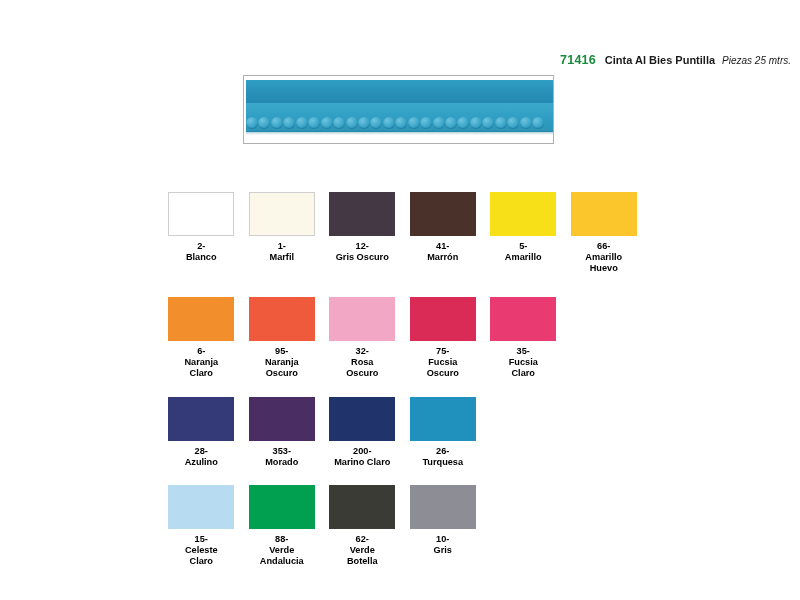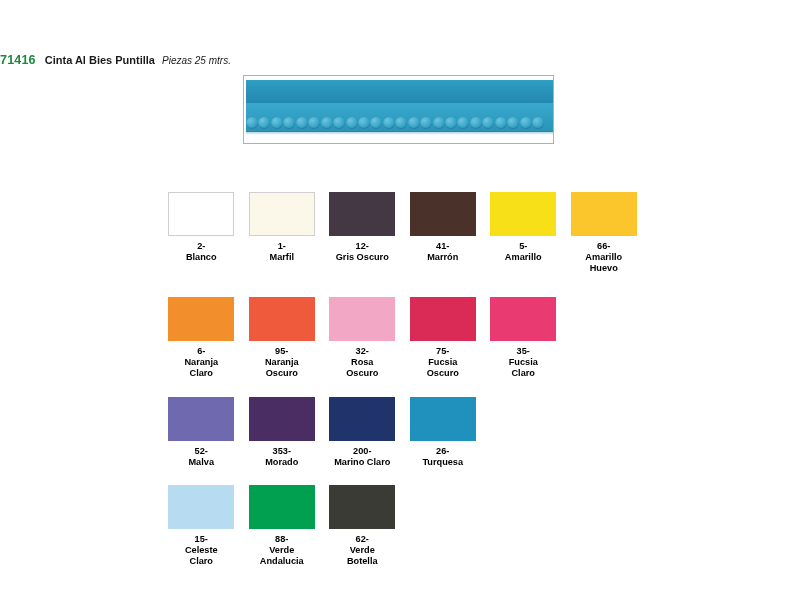--- a/index.html
+++ b/index.html
@@ -19,21 +19,21 @@
     width: 800px;
     height: 600px;
   }
 
   
   .header {
     position: absolute;
     left: 0;
     top: 50px;
     width: 791px;
-    text-align: left;
+    text-align: right;
     white-space: nowrap;
   }
   .header .code {
     font-size: 12.5px;
     font-weight: bold;
     color: #1a8a3c;
     letter-spacing: 0.2px;
   }
   .header .title {
     font-size: 11px;
@@ -256,23 +256,23 @@
         <div class="cell">
           <div class="swatch" style="background: rgb(234, 58, 114);"></div>
           <div class="caption">35-
 Fucsia
 Claro</div>
         </div>
       </div>
       <div class="row-spacer-1"></div>
       <div class="row">
         <div class="cell">
-          <div class="swatch" style="background: rgb(111, 106, 176);"></div>
-          <div class="caption">52-
-Malva</div>
+          <div class="swatch" style="background: rgb(52, 58, 119);"></div>
+          <div class="caption">28-
+Azulino</div>
         </div>
         <div class="cell">
           <div class="swatch" style="background: rgb(74, 45, 99);"></div>
           <div class="caption">353-
 Morado</div>
         </div>
         <div class="cell">
           <div class="swatch" style="background: rgb(32, 51, 107);"></div>
           <div class="caption">200-
 Marino Claro</div>
@@ -296,16 +296,21 @@
           <div class="caption">88-
 Verde
 Andalucia</div>
         </div>
         <div class="cell">
           <div class="swatch" style="background: rgb(59, 59, 54);"></div>
           <div class="caption">62-
 Verde
 Botella</div>
         </div>
+        <div class="cell">
+          <div class="swatch" style="background: rgb(141, 141, 150);"></div>
+          <div class="caption">10-
+Gris</div>
+        </div>
       </div>
     </div>
 
 </div>
 
 </body></html>

